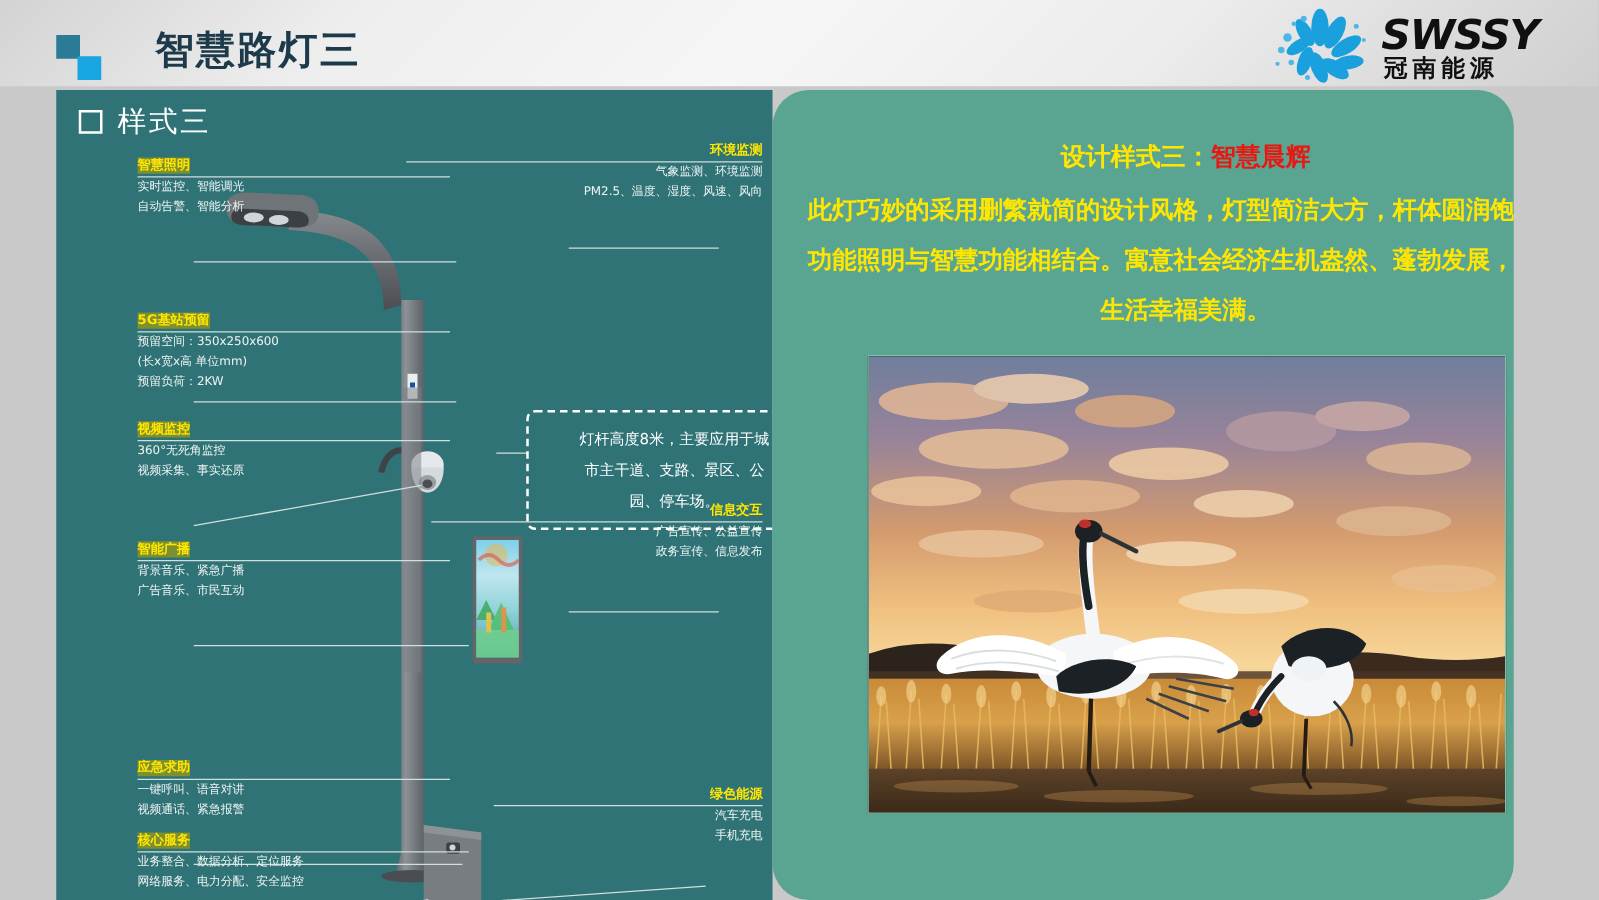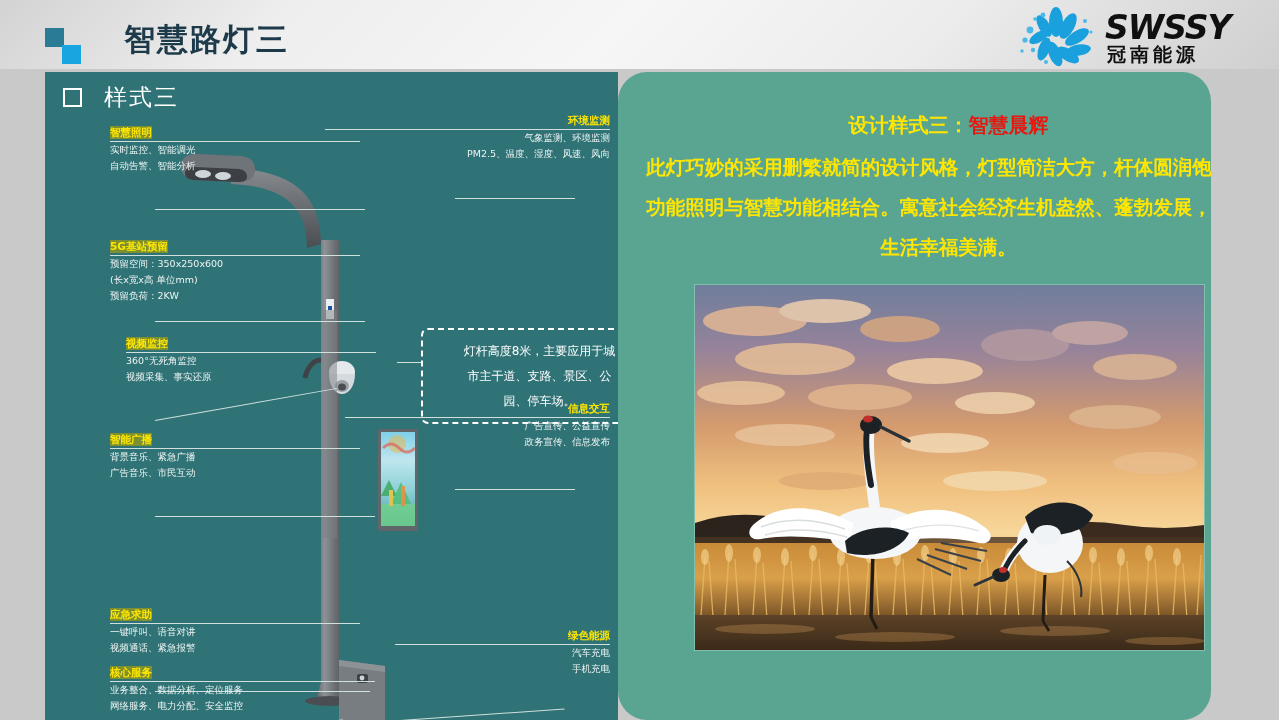--- a/index.html
+++ b/index.html
@@ -42,21 +42,21 @@
   .left-panel{
     position:absolute;left:45px;top:72px;width:573px;height:648px;
     background:#2f7376;overflow:hidden;
   }
   .right-panel{
     position:absolute;left:618px;top:72px;width:593px;height:648px;
     background:#5aa592;overflow:hidden;border-radius:29px;
   }
 
   
-  .style-head{position:absolute;left:18px;top:10px;display:flex;align-items:center;gap:22px;}
+  .style-head{position:absolute;left:18px;top:10px;display:flex;align-items:center;gap:12px;}
   .style-box{width:15px;height:15px;border:2px solid #ffffff;}
   .style-text{font-size:23px;color:#ffffff;font-family:"DejaVu Sans",sans-serif;letter-spacing:2px;}
 
   
   .callout{position:absolute;}
   .co-title{
     display:inline-block;
     font-size:10.5px;font-weight:bold;color:#ffe600;
     background:transparent;font-family:"DejaVu Sans",sans-serif;
     white-space:nowrap;line-height:13px;
@@ -237,29 +237,29 @@
       <div class="style-text">样式三</div>
     </div>
 
     <div class="callout" style="left:65px;top:50px;width:250px;">
       <div class="co-title hl">智慧照明</div>
       <div class="co-line"></div>
       <div class="co-body">实时监控、智能调光</div>
       <div class="co-body">自动告警、智能分析</div>
     </div>
 
-    <div class="callout" style="left:65px;top:164px;width:250px;">
+    <div class="callout" style="left:65px;top:174px;width:250px;">
       <div class="co-title hl">5G基站预留</div>
       <div class="co-line"></div>
       <div class="co-body">预留空间：350x250x600</div>
       <div class="co-body">(长x宽x高 单位mm)</div>
       <div class="co-body">预留负荷：2KW</div>
     </div>
 
-    <div class="callout" style="left:65px;top:261px;width:250px;margin-left:16px;">
+    <div class="callout" style="left:65px;top:261px;width:250px;">
       <div class="co-title hl">视频监控</div>
       <div class="co-line"></div>
       <div class="co-body">360°无死角监控</div>
       <div class="co-body">视频采集、事实还原</div>
     </div>
 
     <div class="callout" style="left:65px;top:357px;width:250px;">
       <div class="co-title hl">智能广播</div>
       <div class="co-line"></div>
       <div class="co-body">背景音乐、紧急广播</div>

